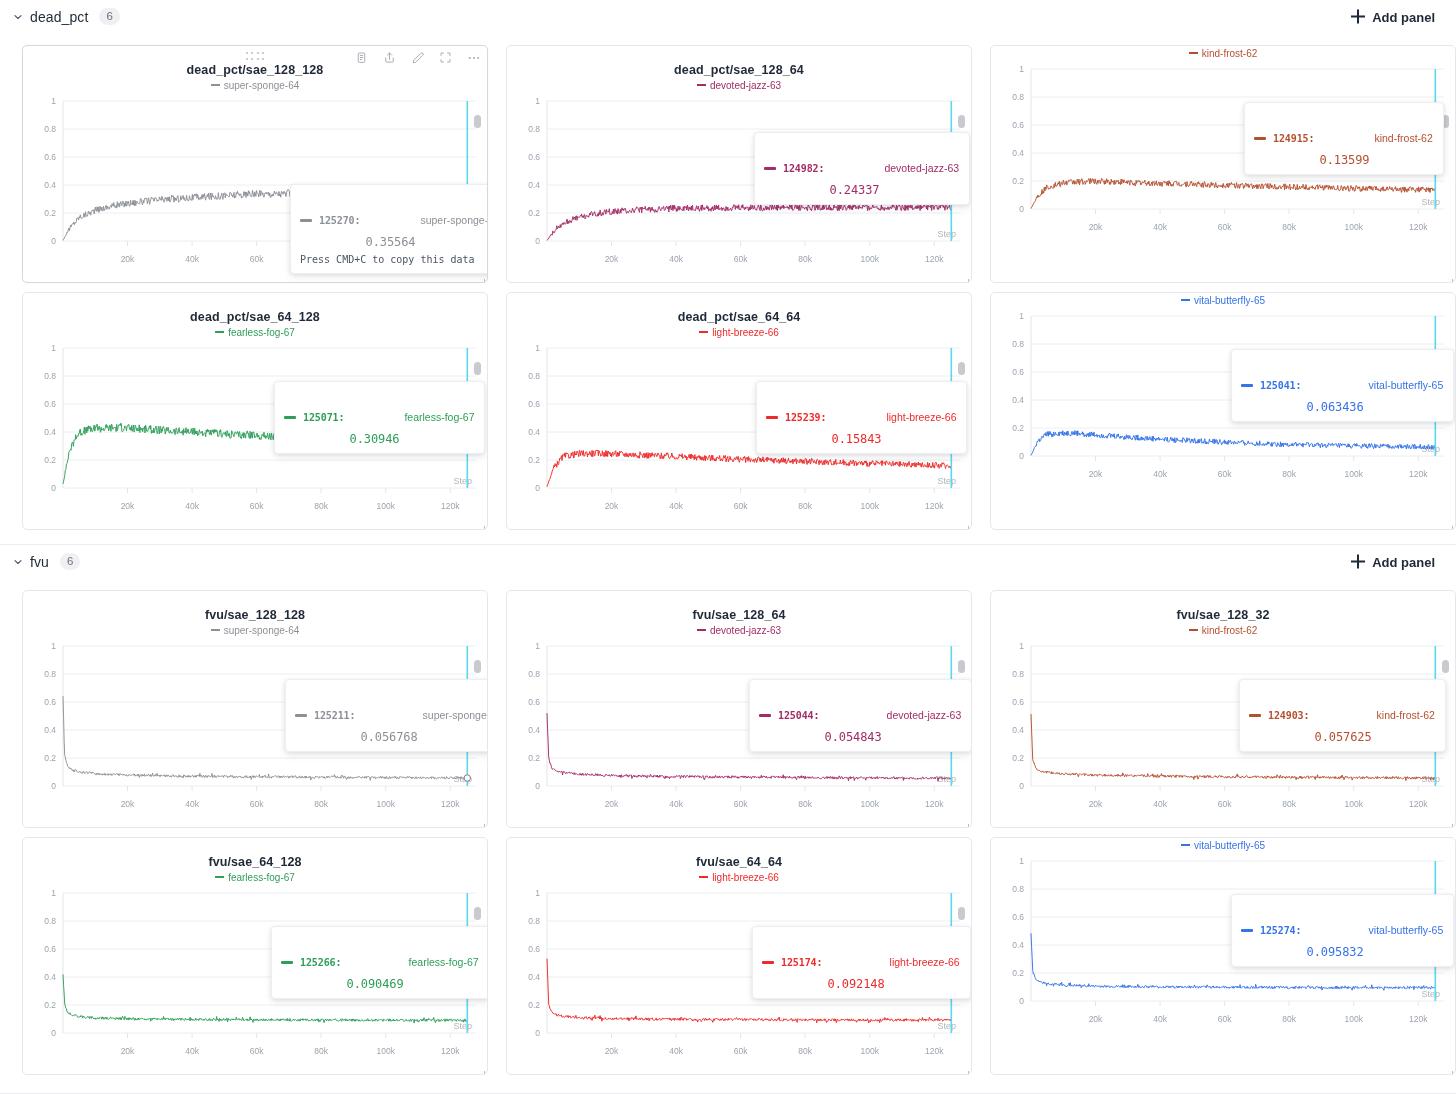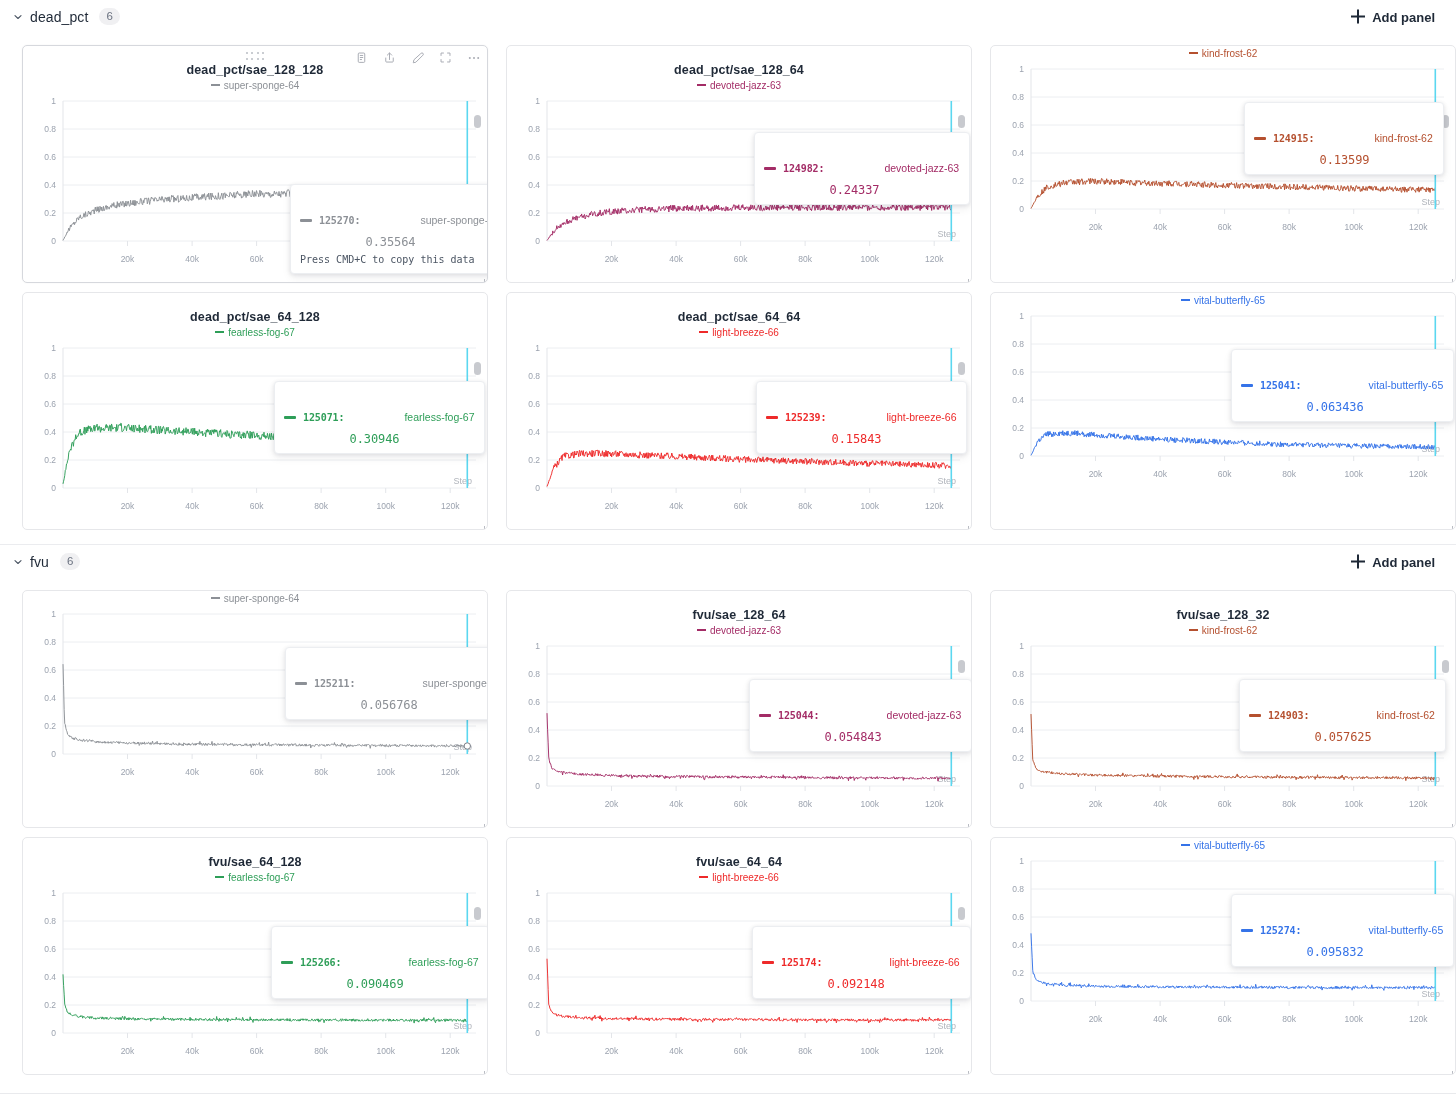--- a/index.html
+++ b/index.html
@@ -579,20 +579,21 @@
       </span>
       <span class="section-title">fvu</span>
       <span class="section-count">6</span>
       <button class="add-panel">
         <span class="plus"></span>
         <span>Add panel</span>
       </button>
     </div>
     <div class="grid" id="grid-1">
         <div class="panel">
+          <div class="panel-title">fvu/sae_128_128</div>
           <div class="panel-legend">
          <span class="legend-dash" style="background:#8c9096"></span><span style="color:#8c9096">super-sponge-64</span>
        </div>
           <div class="legend-pill"></div>
           <div class="chart-wrap">
             <svg class="chart-svg" width="466" height="182" viewBox="0 0 466 182" xmlns="http://www.w3.org/2000/svg">
               <line x1="40" y1="8.0" x2="453" y2="8.0" stroke="#eceef1" stroke-width="1"></line>
               <text class="tick-label" x="33" y="11.0" text-anchor="end">1</text>
               <line x1="40" y1="36.0" x2="453" y2="36.0" stroke="#eceef1" stroke-width="1"></line>
               <text class="tick-label" x="33" y="39.0" text-anchor="end">0.8</text>

